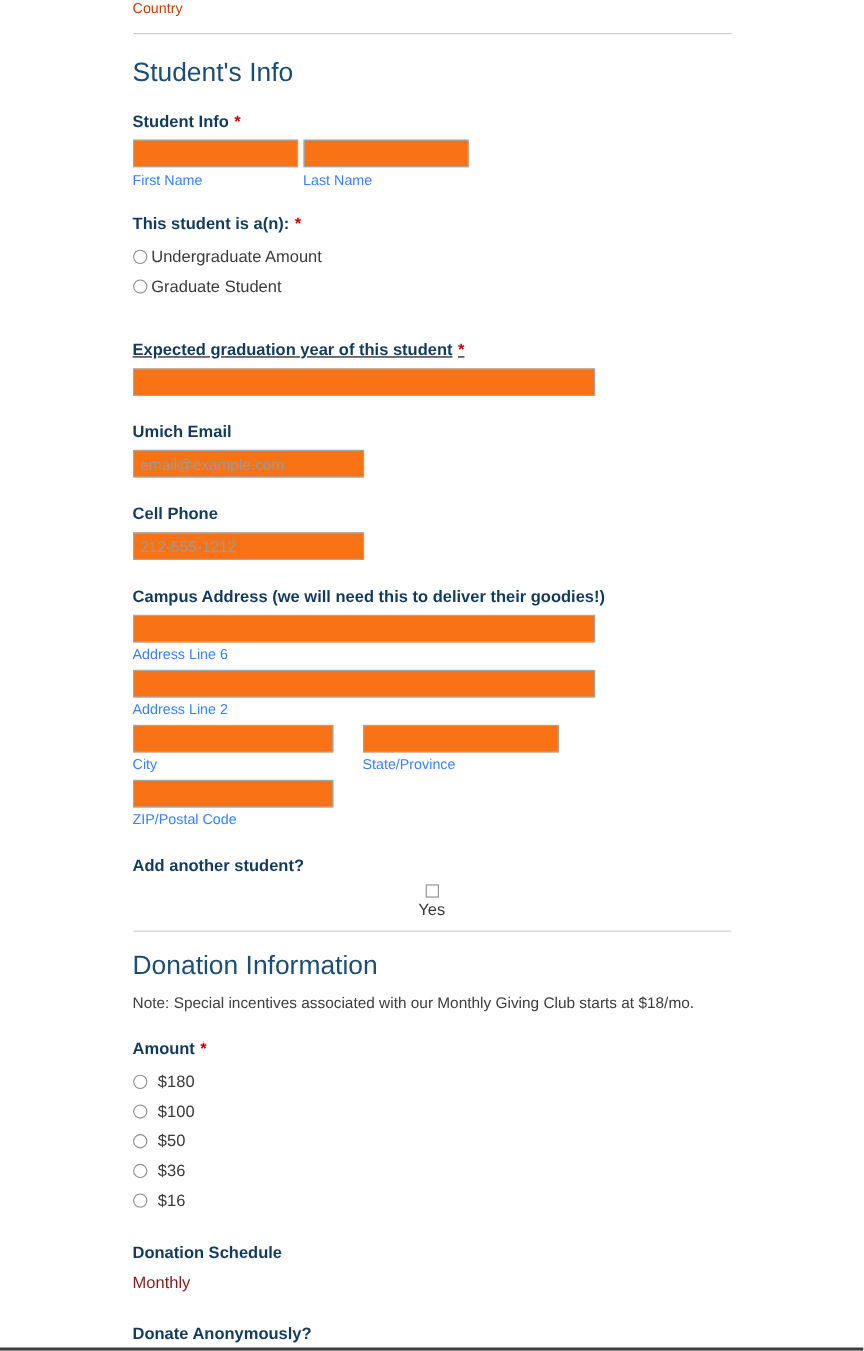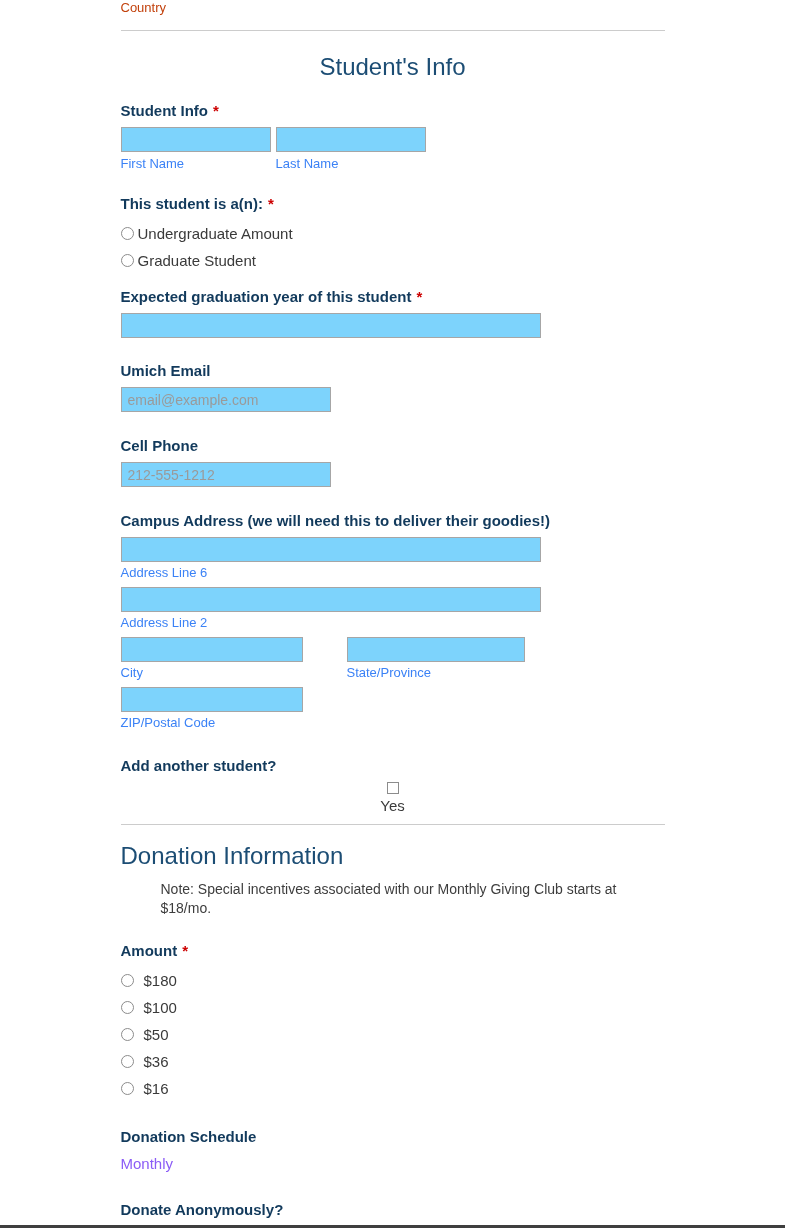--- a/index.html
+++ b/index.html
@@ -11,52 +11,52 @@
   }
   .container { width:544px; margin:0 auto; }
 
   .prev-sublabel { font-size:13px; color:#c2410c; line-height:15px; }
 
   .divider { border:none; border-top:1px solid #cccccc; height:0; }
   .divider.top { margin-top:15px; }
   .divider.mid { margin-top:22px; }
 
   .section-title { font-size:24px; font-weight:400; color:#1c4d74; line-height:30px; }
-  .section-title.first { margin-top:21px;text-align:center; }
+  .section-title.first { margin-top:21px; }
   .section-title.second { margin-top:16px; }
 
   .field-label { font-size:15px; font-weight:bold; color:#123a5c; line-height:17px; }
   .req { color:#cc0000; margin-left:5px; font-weight:bold; }
 
   .fg { margin-top:24px; }
   .fg.name { margin-top:20px; }
-  .fg.gradyear { margin-top:14px; }
+  .fg.gradyear { margin-top:36px;text-decoration:underline; }
   .fg.phone { margin-top:25px; }
   .fg.address { margin-top:25px; }
   .fg.addanother { margin-top:27px; }
   .fg.schedule { margin-top:26px; }
   .fg.anon { margin-top:28px; }
 
   .field-label { margin-bottom:8px; }
 
   .text-input {
-    height:25px; border:1px solid #a6a6a6; background:#7dd3fc;
+    height:25px; border:1px solid #a6a6a6; background:#f97316;
     font-size:14px; color:#444444; padding:0 6px; display:block;
     font-family:"Liberation Sans", sans-serif; border-radius:0;
   }
   .text-input::placeholder { color:#9a9a9a; opacity:1; }
   .w-name  { width:150px; }
   .w-full  { width:420px; }
   .w-210   { width:210px; }
   .w-city  { width:182px; }
   .w-state { width:178px; }
 
   .cols { display:flex; }
   .cols.name-row { gap:5px; }
-  .cols.city-row { gap:44px; margin-top:7px; }
+  .cols.city-row { gap:27px; margin-top:7px; }
 
   .sublabel { font-size:13px; color:#3b82f6; margin-top:4px; display:block; line-height:15px; }
 
   .mt3 { margin-top:3px; }
   .mt7 { margin-top:7px; }
 
   .option-list { margin-top:4px; }
   .option-row { display:flex; align-items:center; height:27px; cursor:default; }
   .option-row.gap-sm { gap:4px; }
   .option-row.gap-lg { gap:10px; }
@@ -66,23 +66,23 @@
   }
   .checkbox {
     width:12px; height:12px; border:1px solid #8c8c8c;
     background:#ffffff; flex:0 0 auto; display:inline-block;
   }
   .option-label { font-size:15px; color:#3a3a3a; line-height:18px; }
 
   .check-row { display:flex; align-items:center; gap:3px; margin-top:8px; height:20px;flex-direction:column; }
 
   .note { font-size:14px; color:#3d3d3d; line-height:19px; margin-top:8px; }
-  .note.donation { margin-top:9px;margin-left:40px; }
-
-  .static-value { font-size:15px; color:#8b5cf6; margin-top:10px; line-height:18px; }
+  .note.donation { margin-top:9px; }
+
+  .static-value { font-size:15px; color:#7f1d1d; margin-top:10px; line-height:18px; }
 
   .footer-edge {
     position:absolute; left:0; right:0; bottom:0; height:3px; background:#3f3f3f;
   }
 </style>
 </head>
 <body>
 
 <div class="container">
 

